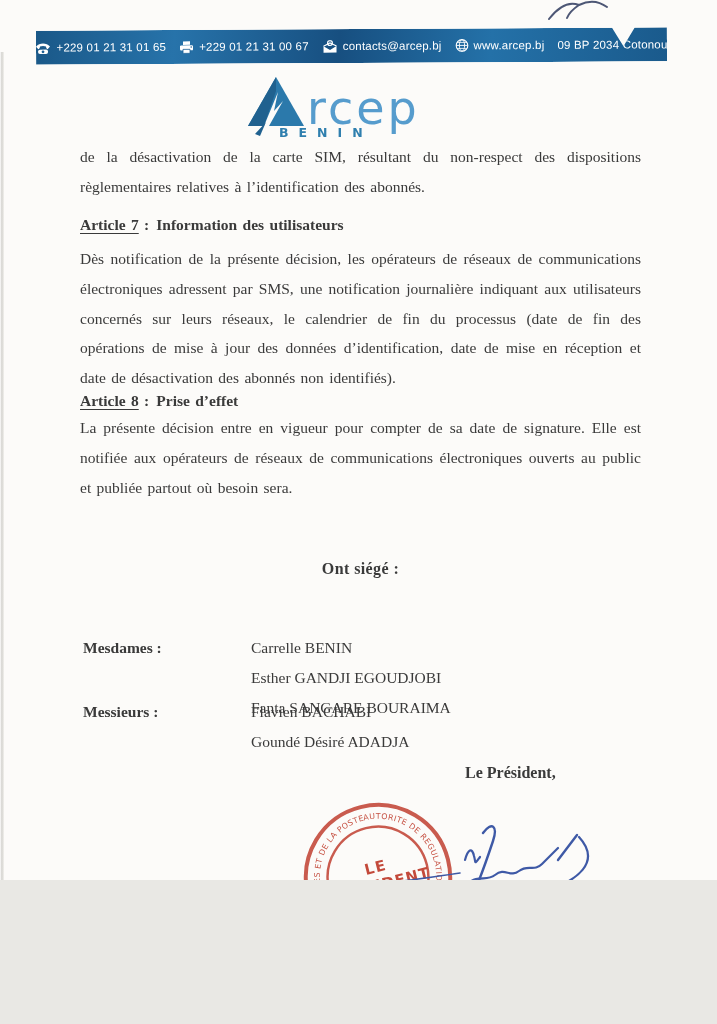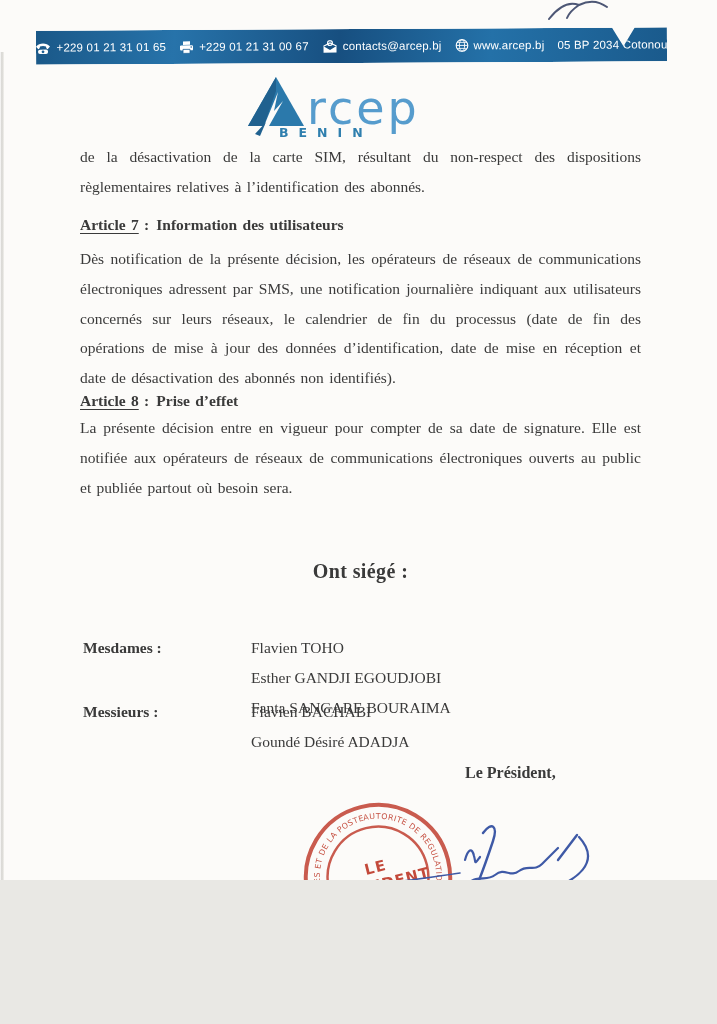--- a/index.html
+++ b/index.html
@@ -24,21 +24,21 @@
   .para{position:absolute;left:80px;width:561px;text-align:justify;
         font-size:15.5px;line-height:29.8px;word-spacing:1.5px;}
   .heading{font-weight:bold;text-align:left;}
   .art-label{font-weight:bold;text-decoration:underline;text-underline-offset:3px;}
   .art-colon{margin-right:7px;}
   #dateline{position:absolute;left:80px;width:561px;top:503px;text-align:right;
             padding-right:38px;box-sizing:border-box;font-size:15.5px;}
   .stamp-date{font-family:"DejaVu Sans Mono",monospace;font-size:14.5px;letter-spacing:2.5px;
               color:#d9534a;padding-left:9px;display:inline-block;transform:translateY(-1px);}
   #ont-siege{position:absolute;left:80px;width:561px;top:560px;text-align:center;
-             font-weight:bold;font-size:20px;letter-spacing:.4px;}
+             font-weight:bold;font-size:16px;letter-spacing:.4px;}
   .att-group{position:absolute;left:83px;width:560px;display:grid;grid-template-columns:168px 1fr;}
   #att-mesdames{top:633px;}
   #att-messieurs{top:697px;}
   .att-label{font-weight:bold;font-size:15.5px;line-height:30px;}
   .att-names div{font-size:15.5px;line-height:30px;}
   
   #sig-title{position:absolute;left:457px;top:764px;font-weight:bold;font-size:16px;margin-left:8px;}
   #sig-name{position:absolute;left:457px;top:919px;font-weight:bold;font-size:16px;}
   #stamp{position:absolute;left:299px;top:793px;width:158px;height:168px;
          transform:rotate(-14deg);opacity:.92;z-index:2;}
@@ -86,21 +86,21 @@
       <svg width="14" height="14" viewBox="0 0 14 14">
         <circle cx="7" cy="7" r="5.8" fill="none" stroke="#fff" stroke-width="1.1"></circle>
         <ellipse cx="7" cy="7" rx="2.6" ry="5.8" fill="none" stroke="#fff" stroke-width="0.9"></ellipse>
         <line x1="1.2" y1="7" x2="12.8" y2="7" stroke="#fff" stroke-width="0.9"></line>
         <line x1="2" y1="4" x2="12" y2="4" stroke="#fff" stroke-width="0.8"></line>
         <line x1="2" y1="10" x2="12" y2="10" stroke="#fff" stroke-width="0.8"></line>
       </svg>
       <span>www.arcep.bj</span>
     </div>
     <div class="bar-item">
-      <span>05 BP 2034 Cotonou</span>
+      <span>09 BP 2034 Cotonou</span>
     </div>
   </div>
 
   <div id="logo">
     <svg width="232" height="66" viewBox="0 0 232 66">
       <path d="M33,3 L61,52 L5,52 Z" fill="#2b79ab"></path>
       <path d="M33,3 L5,52 L21,52 L33,17 Z" fill="#20618f"></path>
       <path d="M21,52 L35,18 L31,37 L40,27 L26,52 Z" fill="#fcfbf9"></path>
       <path d="M12,60 L23,48 L17,62 Z" fill="#20618f"></path>
       <text x="64" y="50" font-family="'DejaVu Sans',sans-serif" font-size="46" fill="#569ccd" letter-spacing="3">rcep</text>
@@ -121,21 +121,21 @@
   </div>
 
   <div class="para" style="top:413px">La présente décision entre en vigueur pour compter de sa date de signature. Elle est notifiée aux opérateurs de réseaux de communications électroniques ouverts au public et publiée partout où besoin sera.</div>
 
 
   <div id="ont-siege">Ont siégé :</div>
 
   <div class="att-group" id="att-mesdames">
     <div class="att-label">Mesdames :</div>
     <div class="att-names">
-      <div>Flavien TOHO</div>
+      <div>Carrelle BENIN</div>
       <div>Esther GANDJI EGOUDJOBI</div>
       <div>Fanta SANGARE BOURAIMA</div>
     </div>
   </div>
 
   <div class="att-group" id="att-messieurs">
     <div class="att-label">Messieurs :</div>
     <div class="att-names">
       <div>Flavien BACHABI</div>
       <div>Goundé Désiré ADADJA</div>

